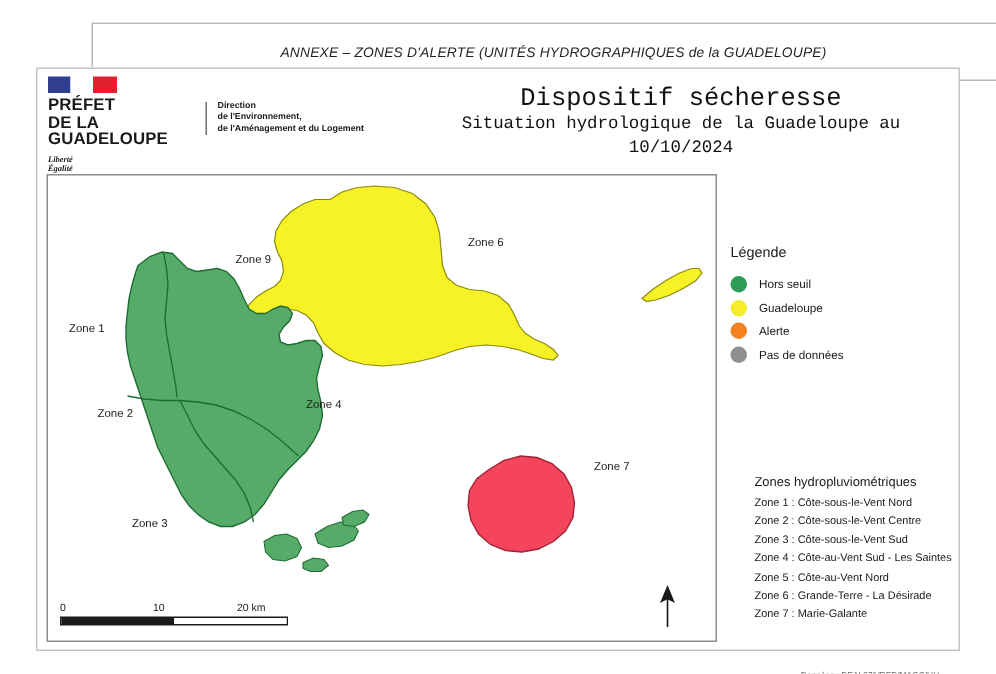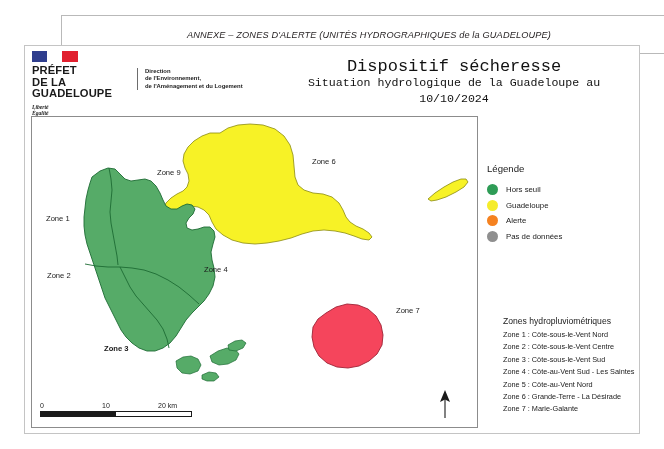--- a/index.html
+++ b/index.html
@@ -312,22 +312,22 @@
                    L175,264 L170,262 Z"></path>
         </g>
 
         <path fill="#f5455c" stroke="#9e2336" stroke-width="0.9" d="M294,196 L304,190 L315,187 L326,188 L336,192
              L344,199 L349,208 L351,218 L350,228 L345,237
              L337,244 L327,249 L316,251 L305,250 L295,246
              L287,239 L282,230 L280,220 L281,210 L286,202 Z"></path>
       </svg>
 
       <div class="zone-label" style="left:14px; top:97px;">Zone 1</div>
-      <div class="zone-label" style="left:15px; top:154px;">Zone 2</div>
-      <div class="zone-label" style="left:72px; top:227px;font-weight:bold;">Zone 3</div>
+      <div class="zone-label" style="left:33px; top:154px;">Zone 2</div>
+      <div class="zone-label" style="left:56px; top:227px;">Zone 3</div>
       <div class="zone-label" style="left:172px; top:148px;">Zone 4</div>
       <div class="zone-label" style="left:125px; top:51px;">Zone 9</div>
       <div class="zone-label" style="left:280px; top:40px;">Zone 6</div>
       <div class="zone-label" style="left:364px; top:189px;">Zone 7</div>
 
       <div class="scalebar">
         <div class="scale-nums">
           <span style="left:0px;">0</span>
           <span style="left:62px;">10</span>
           <span style="left:118px;">20 km</span>

